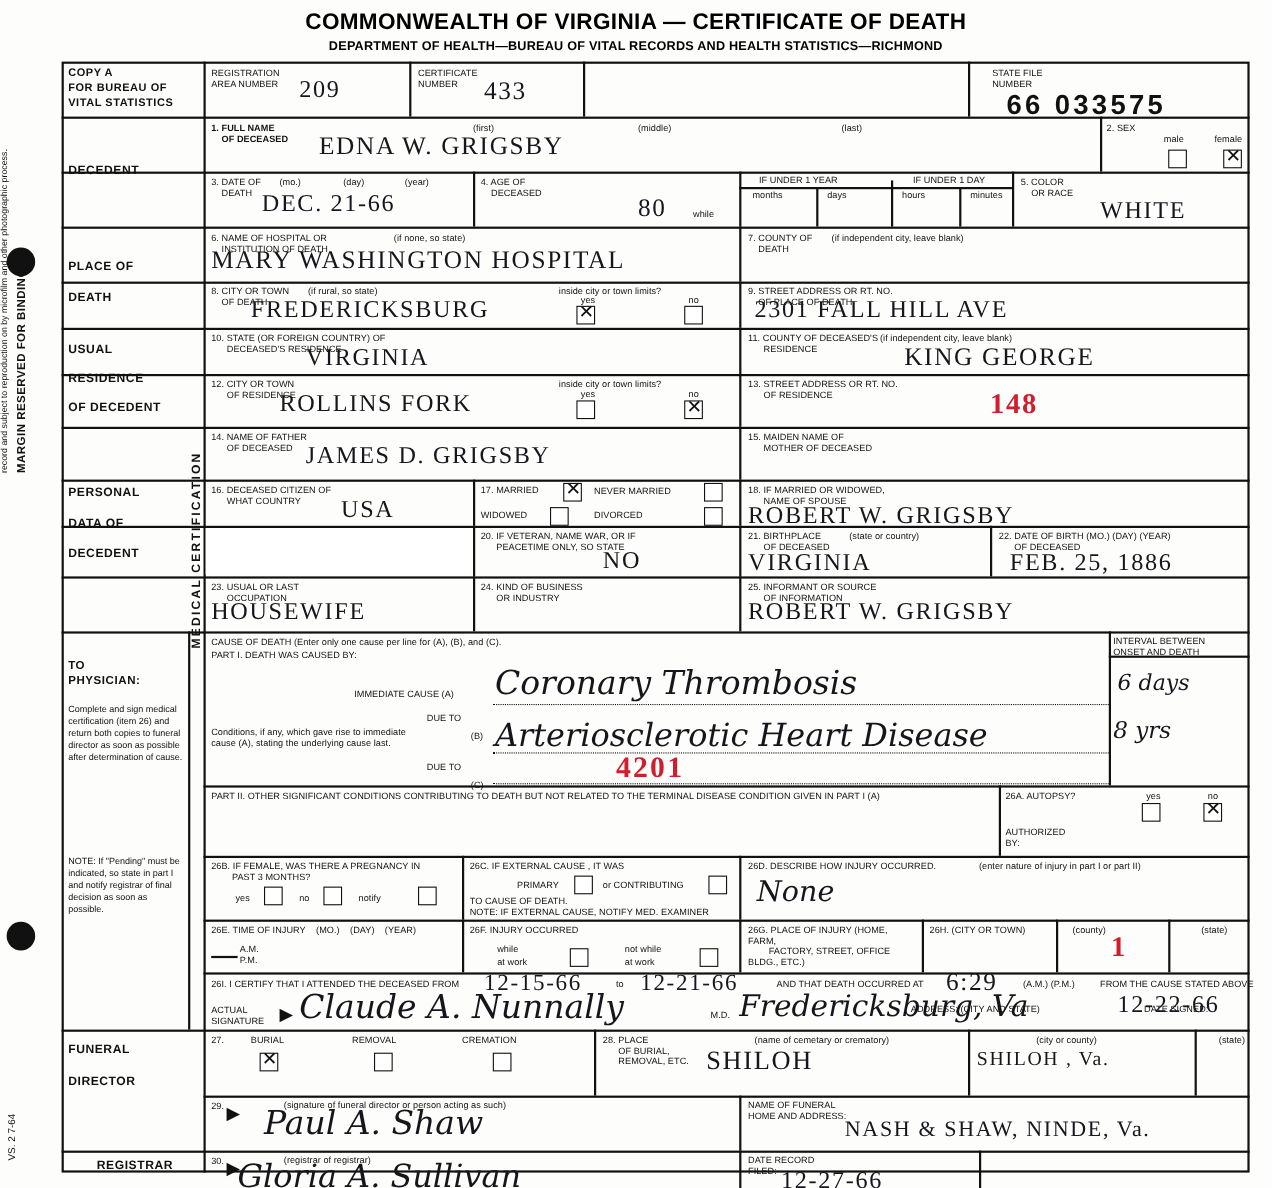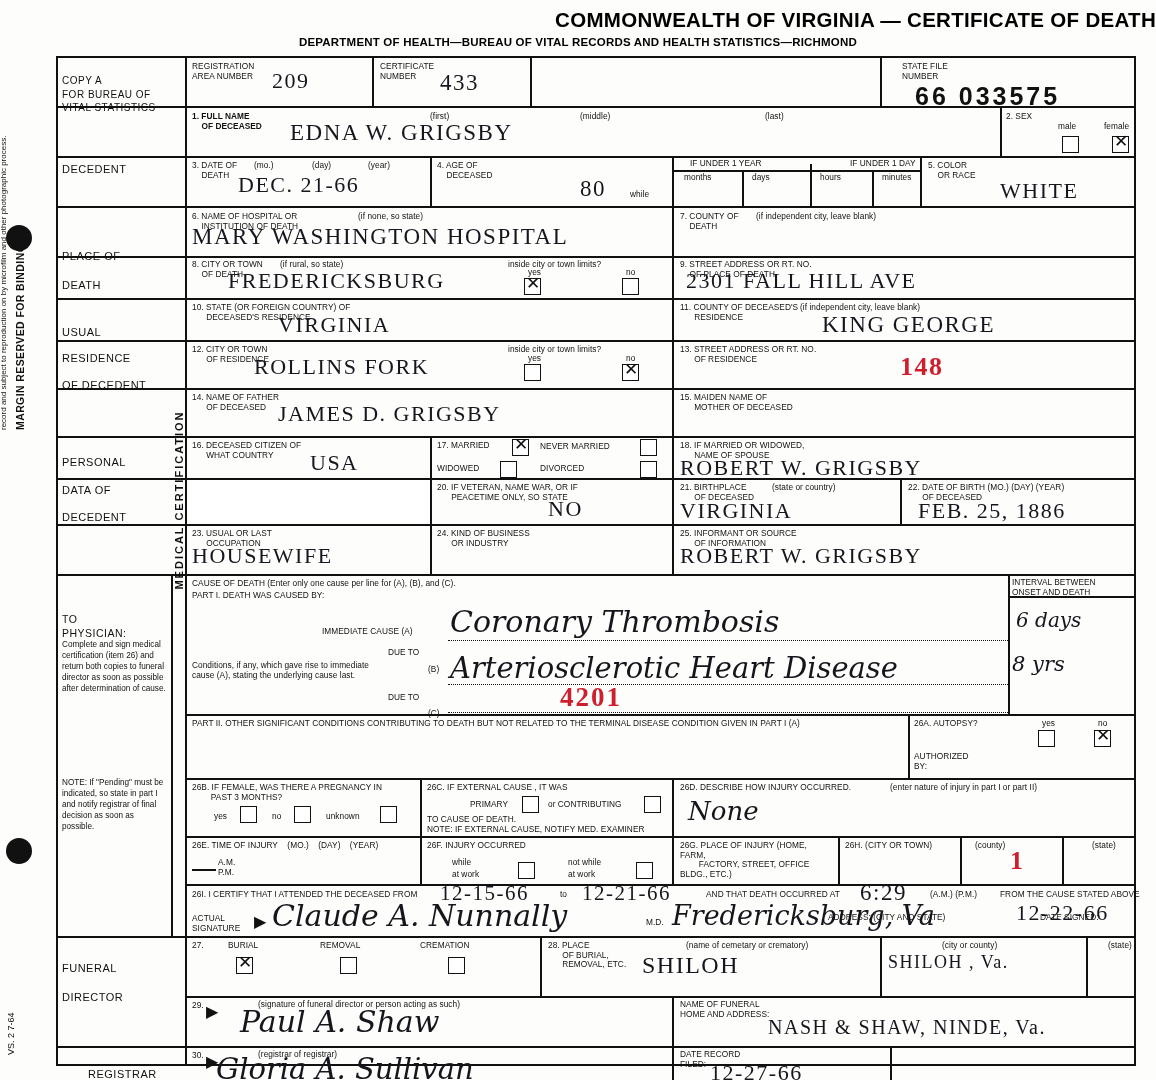--- a/index.html
+++ b/index.html
@@ -6,21 +6,21 @@
   body{font-family:"Liberation Sans",sans-serif;}
   #page{position:relative;width:1156px;height:1080px;background:#fdfdfb;overflow:hidden;}
 
   
   .abs{position:absolute;box-sizing:border-box;}
   .hand{font-family:"DejaVu Serif",serif;font-style:italic;color:#15151c;letter-spacing:1px;}
   .hw{font-family:"Liberation Serif",serif;color:#16161e;letter-spacing:1.5px;}
   .red{color:#cf1f2e;}
 
   
-  #title{top:8px;left:0;width:1156px;text-align:right;font-size:20.5px;font-weight:bold;letter-spacing:.3px;color:#000;}
+  #title{top:8px;left:0;width:1156px;text-align:center;font-size:20.5px;font-weight:bold;letter-spacing:.3px;color:#000;}
   #subtitle{top:36px;left:0;width:1156px;text-align:center;font-size:11.5px;font-weight:bold;letter-spacing:.2px;color:#000;}
 
   
   #frame{left:56px;top:56px;width:1080px;height:1010px;border:2px solid #111;}
 
   
   .vrule{position:absolute;width:1.5px;background:#111;}
   .hrule{position:absolute;height:1.5px;background:#111;}
   .hrule-th{position:absolute;height:2px;background:#111;}
 
@@ -28,21 +28,21 @@
   #vert-text{position:absolute;left:-12px;top:430px;width:460px;transform:rotate(-90deg);transform-origin:left top;font-size:8px;line-height:1.35;color:#111;}
   #vert-bold{position:absolute;left:14px;top:430px;width:330px;transform:rotate(-90deg);transform-origin:left top;font-size:10.5px;font-weight:bold;letter-spacing:.4px;color:#111;}
   #vs-num{position:absolute;left:6px;top:1055px;width:120px;transform:rotate(-90deg);transform-origin:left top;font-size:9px;color:#111;}
 
   .punch{position:absolute;width:26px;height:26px;border-radius:50%;background:#111;left:6px;}
 
   .cell-label{position:absolute;font-size:8.3px;line-height:1.15;color:#111;text-transform:uppercase;letter-spacing:.05px;}
   .chk{position:absolute;width:15px;height:15px;border:1.5px solid #111;background:#fff;}
   .chk-x{position:absolute;font-family:"Liberation Serif",serif;font-size:17px;line-height:13px;color:#111;}
   .dotted{position:absolute;border-bottom:1.5px dotted #111;}
-  .sideband{position:absolute;font-size:11px;font-weight:normal;letter-spacing:.5px;color:#111;text-transform:uppercase;line-height:1.9;margin-top:14px;}
+  .sideband{position:absolute;font-size:11px;font-weight:bold;letter-spacing:.5px;color:#111;text-transform:uppercase;line-height:1.9;}
   #medcert{position:absolute;left:173px;top:600px;width:200px;transform:rotate(-90deg);transform-origin:left top;font-size:11px;font-weight:bold;letter-spacing:2px;color:#111;text-align:center;}
   .note{position:absolute;font-size:8.2px;line-height:1.33;color:#111;}
   .whitebox{position:absolute;background:#fff;}
 </style>
 </head>
 <body>
 
 <div id="page">
 
   <div class="abs" id="title">COMMONWEALTH OF VIRGINIA — CERTIFICATE OF DEATH</div>
@@ -130,21 +130,21 @@
   <div class="cell-label" style="left:254px;top:161px;text-transform:none;">(mo.)</div>
   <div class="cell-label" style="left:312px;top:161px;text-transform:none;">(day)</div>
   <div class="cell-label" style="left:368px;top:161px;text-transform:none;">(year)</div>
   <div class="abs hw" style="left:238px;top:172px;font-size:22px;">DEC. 21-66</div>
 
   <div class="cell-label" style="left:437px;top:161px;">4. AGE OF<br>&nbsp;&nbsp;&nbsp;&nbsp;DECEASED</div>
   <div class="abs hw" style="left:580px;top:176px;font-size:23px;">80</div>
   <div class="cell-label" style="left:630px;top:190px;text-transform:none;">while</div>
 
   <div class="cell-label" style="left:690px;top:159px;">IF UNDER 1 YEAR</div>
-  <div class="cell-label" style="left:830px;top:159px;margin-left:20px;">IF UNDER 1 DAY</div>
+  <div class="cell-label" style="left:830px;top:159px;">IF UNDER 1 DAY</div>
   <div class="cell-label" style="left:684px;top:173px;text-transform:none;">months</div>
   <div class="cell-label" style="left:752px;top:173px;text-transform:none;">days</div>
   <div class="cell-label" style="left:820px;top:173px;text-transform:none;">hours</div>
   <div class="cell-label" style="left:882px;top:173px;text-transform:none;">minutes</div>
 
   <div class="cell-label" style="left:928px;top:161px;">5. COLOR<br>&nbsp;&nbsp;&nbsp;&nbsp;OR RACE</div>
   <div class="abs hw" style="left:1000px;top:178px;font-size:22px;">WHITE</div>
 
   <div class="vrule" style="left:672px;top:206px;height:50px;"></div>
   <div class="cell-label" style="left:192px;top:212px;">6. NAME OF HOSPITAL OR<br>&nbsp;&nbsp;&nbsp;&nbsp;INSTITUTION OF DEATH</div>
@@ -273,21 +273,21 @@
   <div class="chk-x" style="left:1096px;top:729px;">✕</div>
   <div class="cell-label" style="left:914px;top:752px;">AUTHORIZED<br>BY:</div>
 
   <div class="vrule" style="left:420px;top:778px;height:58px;"></div>
   <div class="vrule" style="left:672px;top:778px;height:58px;"></div>
   <div class="cell-label" style="left:192px;top:783px;width:220px;">26b. IF FEMALE, WAS THERE A PREGNANCY IN<br>&nbsp;&nbsp;&nbsp;&nbsp;&nbsp;&nbsp;&nbsp;&nbsp;PAST 3 MONTHS?</div>
   <div class="cell-label" style="left:214px;top:812px;text-transform:none;">yes</div>
   <div class="chk" style="left:240px;top:806px;"></div>
   <div class="cell-label" style="left:272px;top:812px;text-transform:none;">no</div>
   <div class="chk" style="left:294px;top:806px;"></div>
-  <div class="cell-label" style="left:326px;top:812px;text-transform:none;">unknown</div>
+  <div class="cell-label" style="left:326px;top:812px;text-transform:none;">notify</div>
   <div class="chk" style="left:380px;top:806px;"></div>
 
   <div class="cell-label" style="left:427px;top:783px;">26c. IF EXTERNAL CAUSE , IT WAS</div>
   <div class="cell-label" style="left:470px;top:800px;">PRIMARY</div>
   <div class="chk" style="left:522px;top:796px;"></div>
   <div class="cell-label" style="left:548px;top:800px;text-transform:none;">or CONTRIBUTING</div>
   <div class="chk" style="left:644px;top:796px;"></div>
   <div class="cell-label" style="left:427px;top:815px;">TO CAUSE OF DEATH.</div>
   <div class="cell-label" style="left:427px;top:825px;">NOTE: IF EXTERNAL CAUSE, NOTIFY MED. EXAMINER</div>
 

